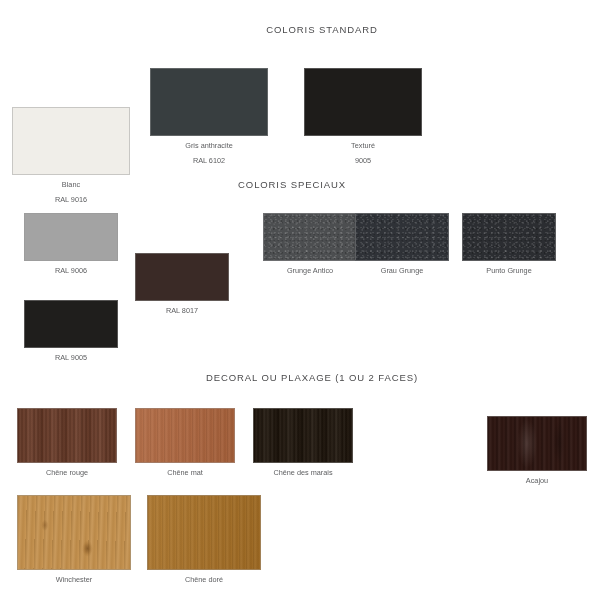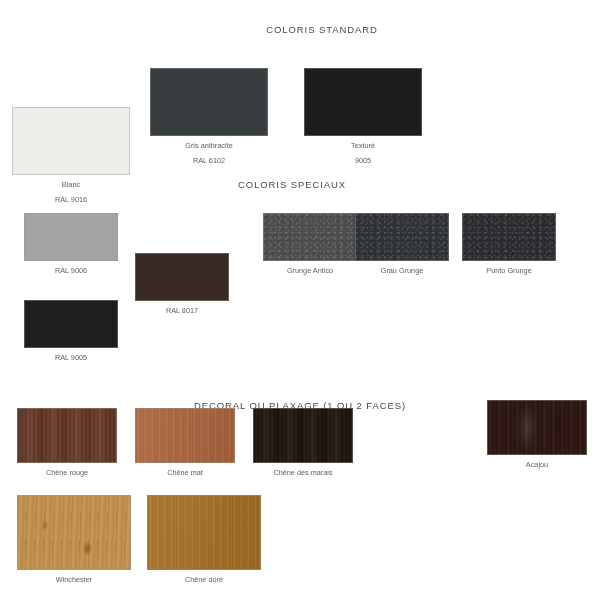--- a/index.html
+++ b/index.html
@@ -175,21 +175,21 @@
       <span class="tex-grain noise"></span>
     </div>
     <div class="swatch-label primary">Punto Grunge</div>
   </div>
 
   <div class="swatch-group" style="left:24px; top:300px;">
     <div class="swatch-chip" style="width:94px;height:48px;background:#1F1E1C;"></div>
     <div class="swatch-label primary">RAL 9005</div>
   </div>
 
-  <div class="section-title" style="left:300px; top:372px;margin-top:28px;">DECORAL OU PLAXAGE (1 OU 2 FACES)</div>
+  <div class="section-title" style="left:312px; top:372px;">DECORAL OU PLAXAGE (1 OU 2 FACES)</div>
 
   <div class="swatch-group" style="left:17px; top:408px;">
     <div class="swatch-chip" style="width:100px;height:55px;background:#6C3B27;">
       <span class="tex-grain grain-v"></span>
     </div>
     <div class="swatch-label primary">Chêne rouge</div>
   </div>
 
   <div class="swatch-group" style="left:135px; top:408px;">
     <div class="swatch-chip" style="width:100px;height:55px;background:#B0653C;">
@@ -199,21 +199,21 @@
   </div>
 
   <div class="swatch-group" style="left:253px; top:408px;">
     <div class="swatch-chip" style="width:100px;height:55px;background:#1D1309;">
       <span class="tex-grain grain-v"></span>
     </div>
     <div class="swatch-label primary">Chêne des marais</div>
   </div>
 
 
-  <div class="swatch-group" style="left:487px; top:400px;">
+  <div class="swatch-group" style="left:487px; top:416px;">
     <div class="swatch-chip" style="width:100px;height:55px;background:#2E1510;">
       <span class="tex-grain grain-cathedral"></span>
     </div>
     <div class="swatch-label primary">Acajou</div>
   </div>
 
   <div class="swatch-group" style="left:147px; top:495px;">
     <div class="swatch-chip" style="width:114px;height:75px;background:#A97023;">
       <span class="tex-grain grain-soft"></span>
     </div>

